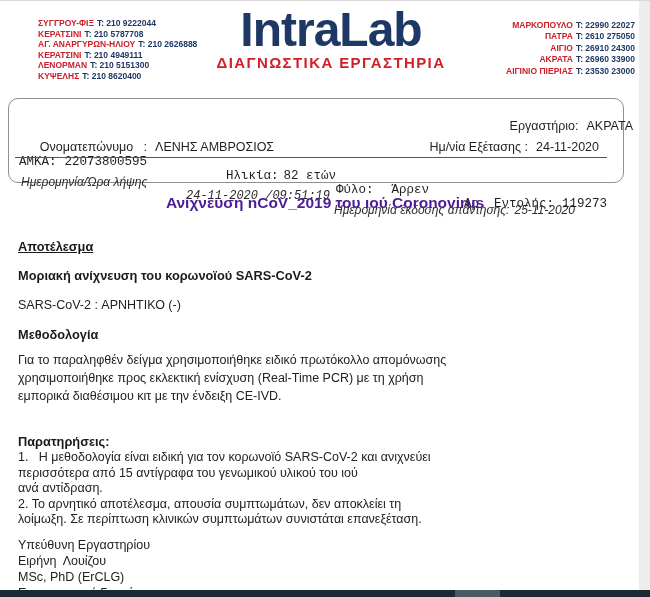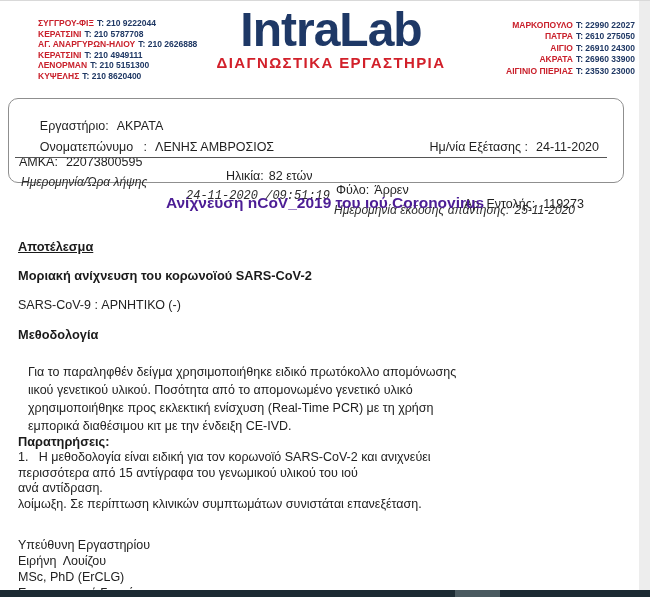--- a/index.html
+++ b/index.html
@@ -30,21 +30,21 @@
   .italic{font-style:italic;color:#2b2b2b;font-size:12px;}
   
   .title{
     position:absolute;left:0;top:193px;width:100%;text-align:center;
     font-size:15.5px;font-weight:bold;color:#4c1d95;
   }
   .h-bold{position:absolute;left:18px;font-size:12.8px;font-weight:bold;color:#1a1a1a;white-space:pre;}
   .plain{position:absolute;left:18px;font-size:12.5px;color:#222;white-space:pre;}
   .block{position:absolute;left:18px;font-size:12.5px;color:#222;}
   .block .line{white-space:pre;}
-  .meth-block{top:362px;line-height:18px;margin-left:10px;}
+  .meth-block{top:350px;line-height:18px;}
   .notes-block{top:449px;line-height:15.6px;}
   .sig-block{top:537px;line-height:15.9px;}
   .underline{text-decoration:underline;}
   
   .scroll-track{position:absolute;right:0;top:0;width:11px;height:589px;background:#ededed;}
   .bottom-bar{position:absolute;left:0;bottom:0;width:100%;height:8px;background:#1c2b33;}
   .bottom-bar-highlight{position:absolute;left:455px;top:0;width:45px;height:100%;background:#4a5a60;}
 </style>
 </head>
 <body>
@@ -67,62 +67,62 @@
 
   <div class="branches right">
     <div><span class="b-name">ΜΑΡΚΟΠΟΥΛΟ</span><span class="b-phone">Τ: 22990 22027</span></div>
     <div><span class="b-name">ΠΑΤΡΑ</span><span class="b-phone">Τ: 2610 275050</span></div>
     <div><span class="b-name">ΑΙΓΙΟ</span><span class="b-phone">Τ: 26910 24300</span></div>
     <div><span class="b-name">ΑΚΡΑΤΑ</span><span class="b-phone">Τ: 26960 33900</span></div>
     <div><span class="b-name">ΑΙΓΙΝΙΟ ΠΙΕΡΙΑΣ</span><span class="b-phone">Τ: 23530 23000</span></div>
   </div>
 
   <div class="info-box">
-    <div class="ib-row" style="top:6px;left:10px;">
+    <div class="ib-row" style="top:6px;left:10px;text-align:right;">
       <span class="ib-label">Εργαστήριο:</span><span class="ib-value">ΑΚΡΑΤΑ</span>
     </div>
     <div class="ib-row" style="top:27px;left:10px;">
       <span class="ib-label">Ονοματεπώνυμο   :</span><span class="ib-value">ΛΕΝΗΣ ΑΜΒΡΟΣΙΟΣ</span>
     </div>
     <div style="position:absolute;top:27px;right:24px;white-space:pre;">
       <span class="ib-label">Ημ/νία Εξέτασης :</span><span class="ib-value">24-11-2020</span>
     </div>
-    <div class="ib-row" style="top:42px;height:16px;">
+    <div class="ib-row" style="top:42px;height:16px;font-family:Liberation Mono, monospace;">
       <span style="position:absolute;left:10px;"><span>ΑΜΚΑ:</span><span class="ib-value">22073800595</span></span>
       <span style="position:absolute;left:217px;"><span>Ηλικία:</span><span class="ib-value" style="margin-left:5px;">82 ετών</span></span>
-      <span style="position:absolute;left:327px;"><span>Φύλο:</span><span class="ib-value" style="margin-left:5px;">Άρρεν</span></span>
+      <span style="position:absolute;left:327px;"><span>Φύλο:</span><span class="ib-value" style="margin-left:18px;">Άρρεν</span></span>
       <span style="position:absolute;left:455px;text-align:center;"><span>Αρ. Εντολής:</span><span class="ib-value">119273</span></span>
     </div>
     <div class="ib-rule"></div>
     <div class="ib-row italic" style="top:62px;height:15px;">
       <span style="position:absolute;left:12px;">Ημερομηνία/Ώρα λήψης</span>
       <span style="position:absolute;left:177px;font-family:Liberation Mono, monospace;">24-11-2020 /09:51:19</span>
       <span style="position:absolute;left:325px;"><span>Ημερομηνία έκδοσης απάντησης:</span><span class="ib-value" style="margin-left:5px;">25-11-2020</span></span>
     </div>
   </div>
 
   <div class="title">Ανίχνευση nCoV_2019 του ιού Coronovirus</div>
 
   <div class="h-bold underline" style="top:238px;">Αποτέλεσμα</div>
   <div class="h-bold" style="top:267px;">Μοριακή ανίχνευση του κορωνοϊού SARS-CoV-2</div>
-  <div class="plain" style="top:297px;">SARS-CoV-9 : ΑΡΝΗΤΙΚΟ (-)</div>
+  <div class="plain" style="top:297px;">SARS-CoV-2 : ΑΡΝΗΤΙΚΟ (-)</div>
 
   <div class="h-bold" style="top:326px;">Μεθοδολογία</div>
   <div class="block meth-block">
     <div class="line">Για το παραληφθέν δείγμα χρησιμοποιήθηκε ειδικό πρωτόκολλο απομόνωσης</div>
-    <div class="line">ιικού γενετικού υλικού. Ποσότητα από το απομονωμένο γενετικό υλικό</div>
     <div class="line">χρησιμοποιήθηκε προς εκλεκτική ενίσχυση (Real-Time PCR) με τη χρήση</div>
     <div class="line">εμπορικά διαθέσιμου κιτ με την ένδειξη CE-IVD.</div>
   </div>
 
   <div class="h-bold" style="top:433px;">Παρατηρήσεις:</div>
   <div class="block notes-block">
     <div class="line">1.   Η μεθοδολογία είναι ειδική για τον κορωνοϊό SARS-CoV-2 και ανιχνεύει</div>
     <div class="line">περισσότερα από 15 αντίγραφα του γενωμικού υλικού του ιού</div>
     <div class="line">ανά αντίδραση.</div>
+    <div class="line">2. Το αρνητικό αποτέλεσμα, απουσία συμπτωμάτων, δεν αποκλείει τη</div>
     <div class="line">λοίμωξη. Σε περίπτωση κλινικών συμπτωμάτων συνιστάται επανεξέταση.</div>
   </div>
 
   <div class="block sig-block">
     <div class="line">Υπεύθυνη Εργαστηρίου</div>
     <div class="line">Ειρήνη  Λουίζου</div>
     <div class="line">MSc, PhD (ErCLG)</div>
     <div class="line">Εργαστηριακή Γενετίστρια</div>
   </div>
 

